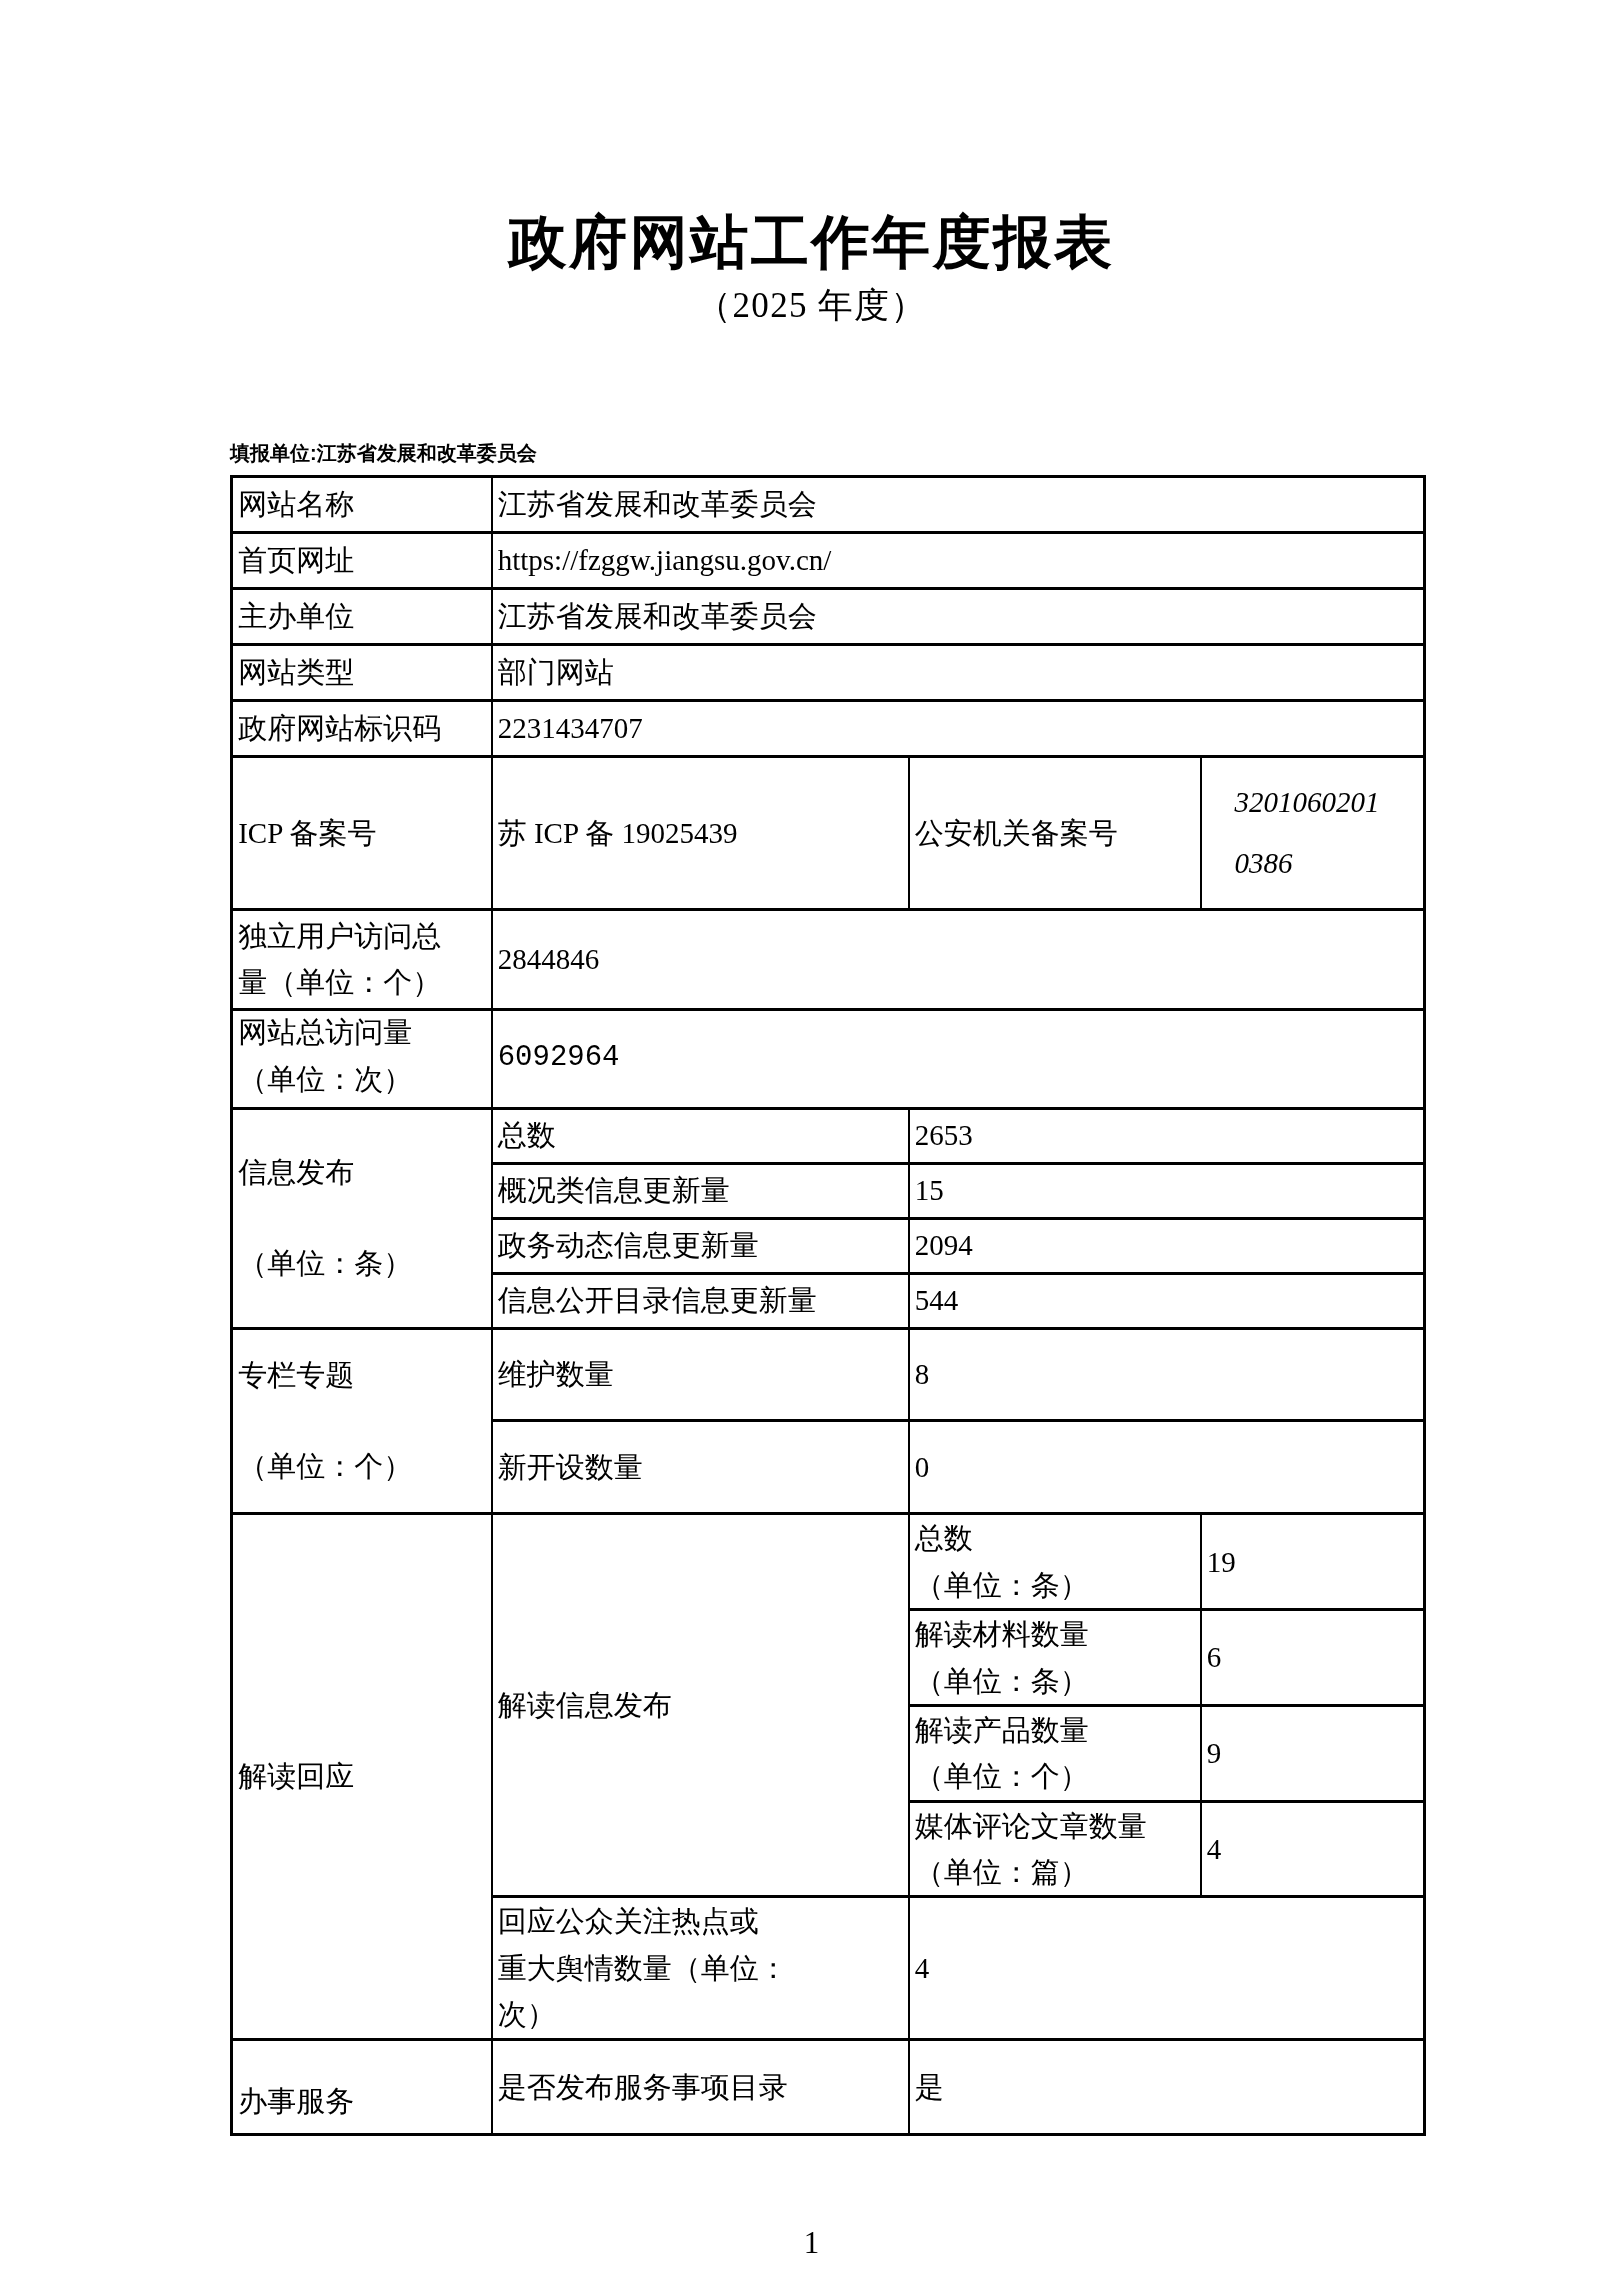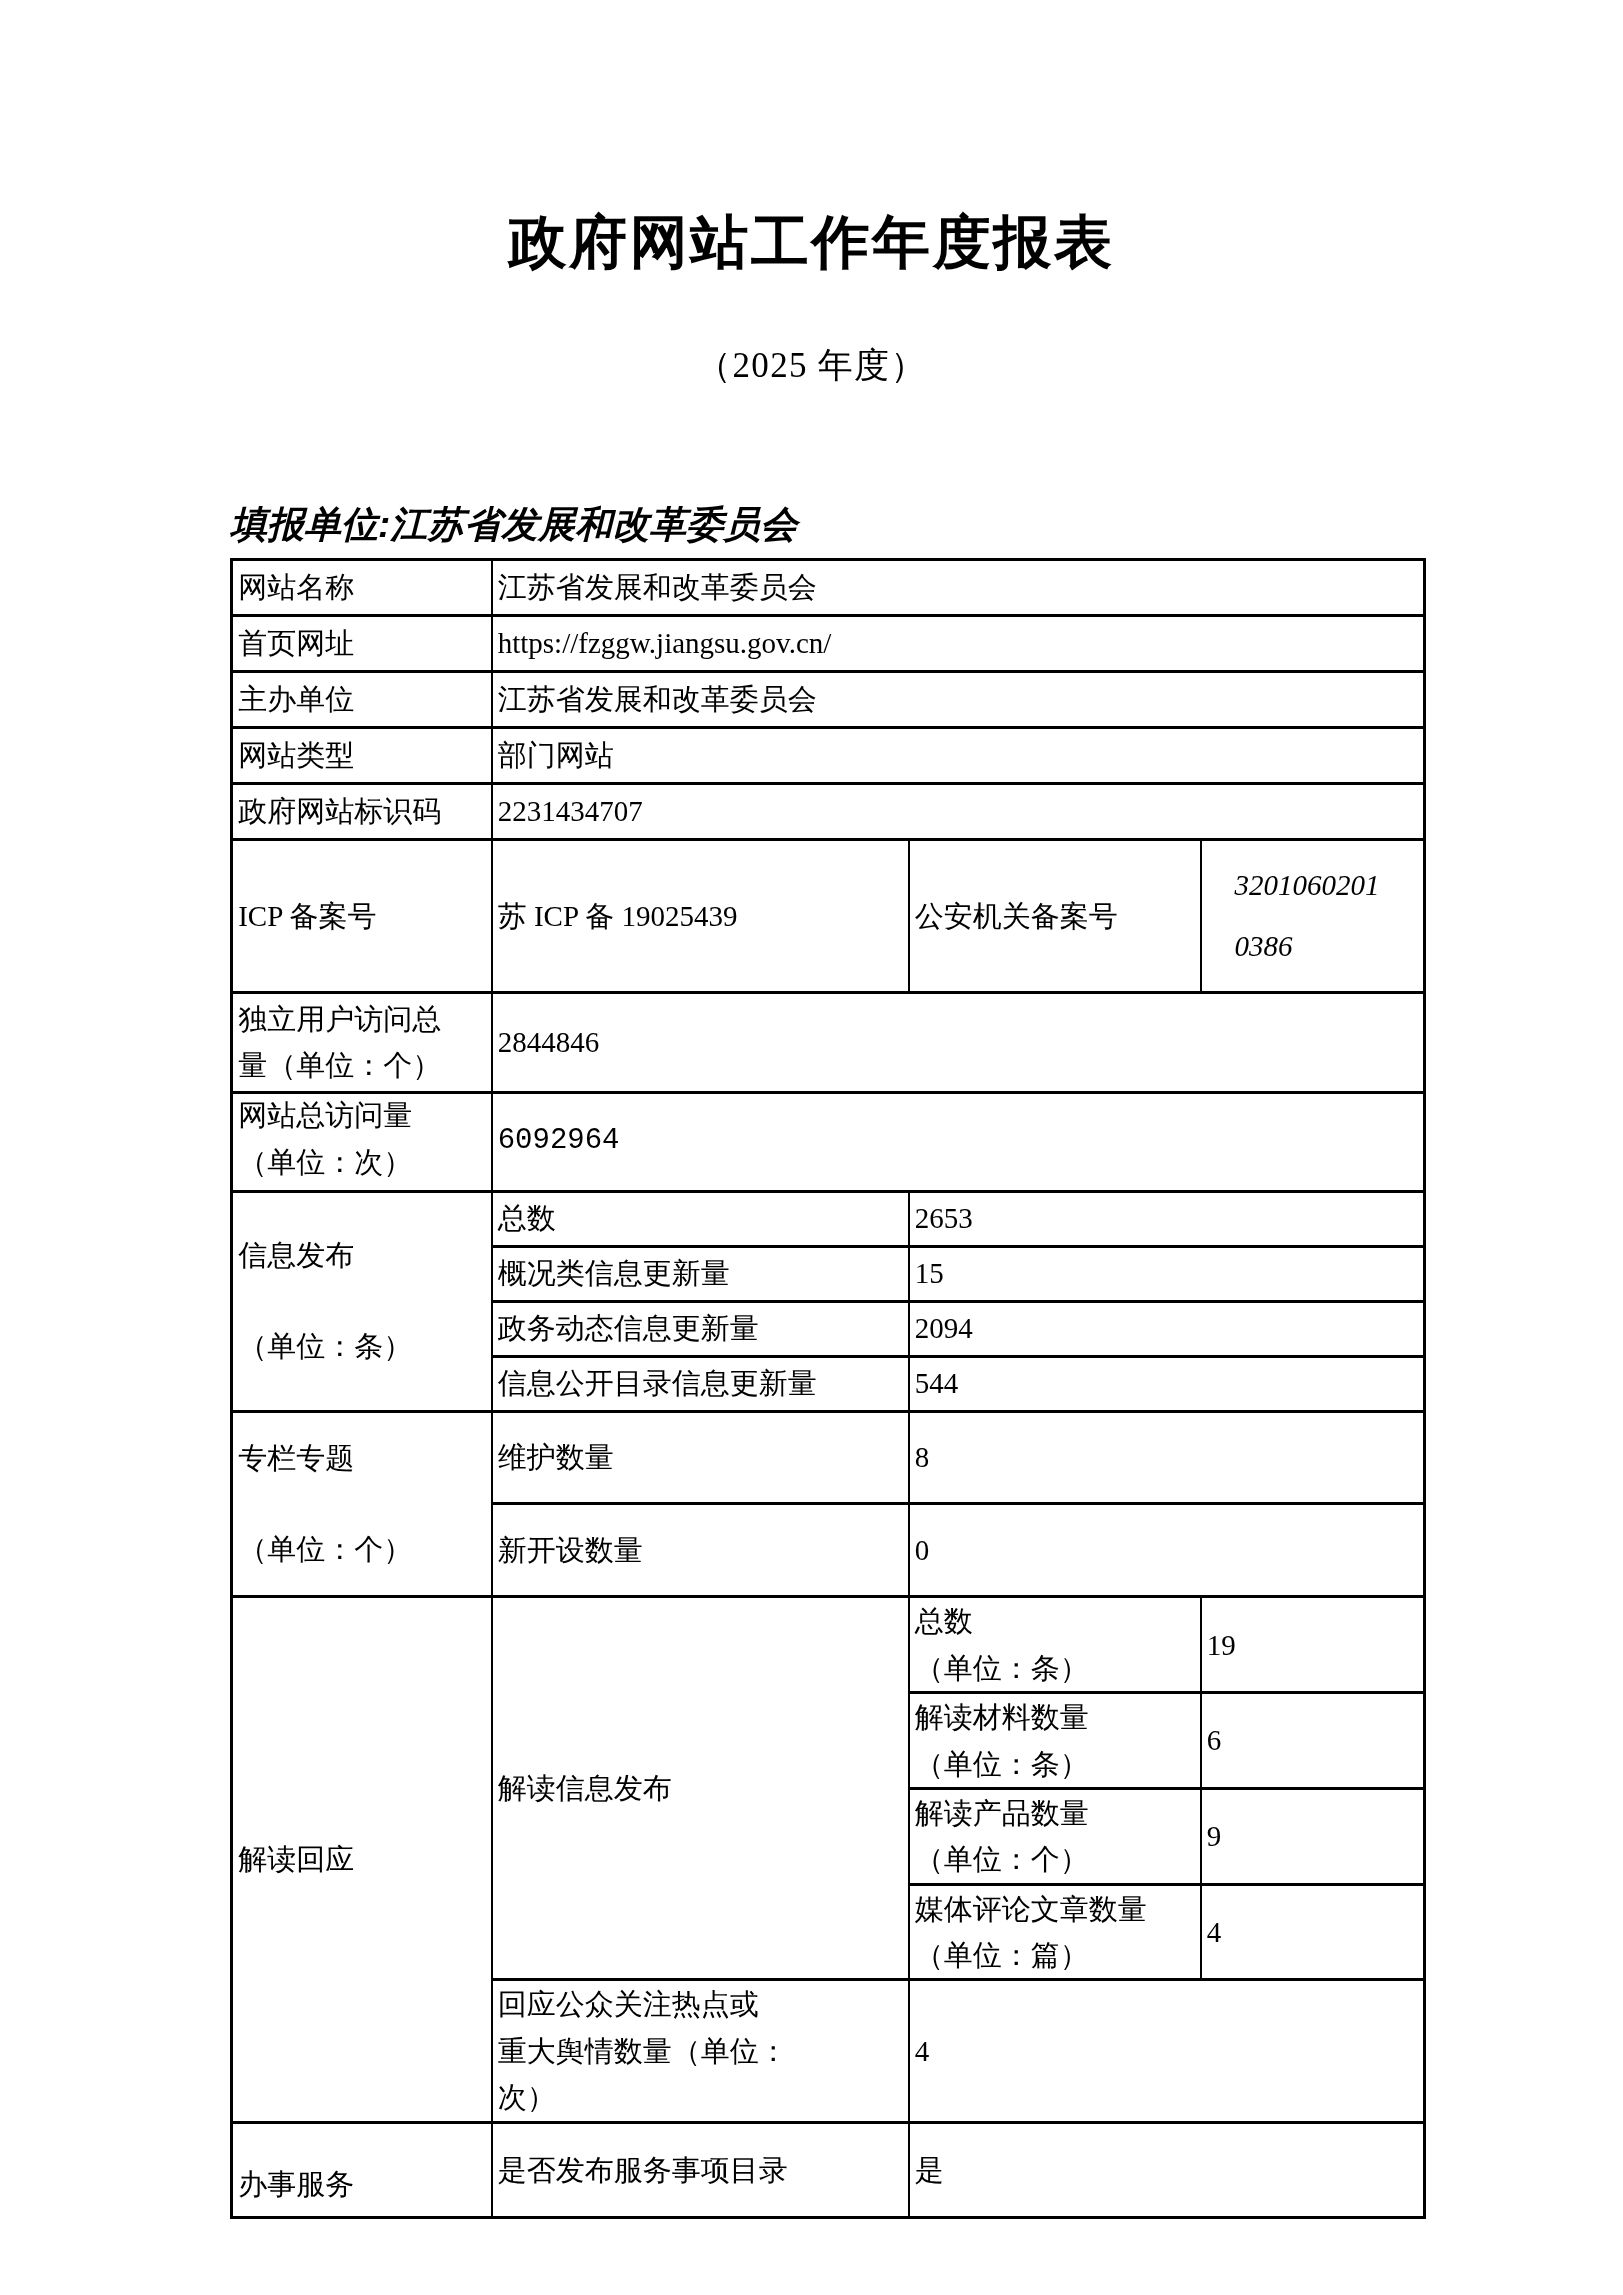--- a/index.html
+++ b/index.html
@@ -13,31 +13,29 @@
   }
   .title {
     margin-top:204px;
     text-align:center;
     font-family:"Liberation Sans","DejaVu Sans",sans-serif;
     font-weight:bold;
     font-size:58px;
     letter-spacing:2.6px;
   }
   .subtitle {
-    margin-top:60px;
     text-align:center;
     font-size:35px;
     letter-spacing:1.3px;
   }
   .reporting-unit {
     margin:111px 0 7.9px 230px;
     font-family:"Liberation Sans","DejaVu Sans",sans-serif;
     font-weight:bold;
-    font-size:37px;
-    font-style:italic;
+    font-size:20px;
   }
   table.report {
     margin-left:230px;
     width:1194px;
     table-layout:fixed;
     border-collapse:collapse;
     border:3.9px solid #000;
   }
   td {
     border:2.6px solid #000;

